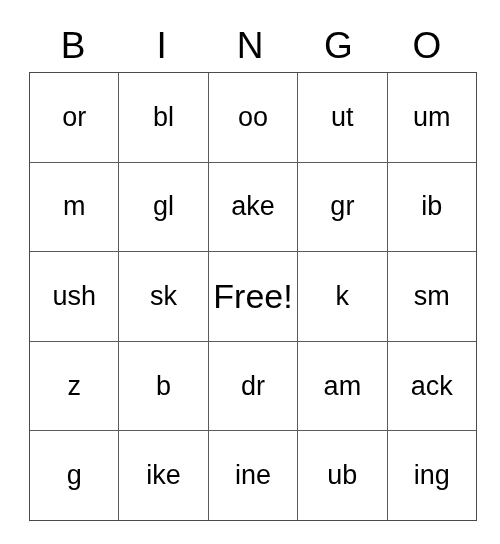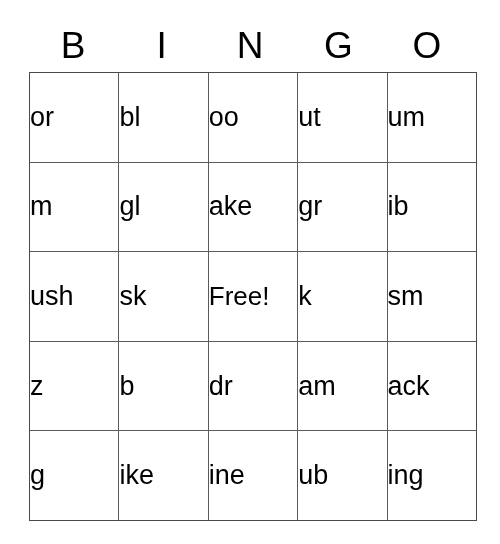--- a/index.html
+++ b/index.html
@@ -44,33 +44,33 @@
   
   #bingo-grid {
     width: 442px;
     border-collapse: collapse;
     table-layout: fixed;
   }
   #bingo-grid td {
     width: 88.4px;
     height: 88.6px;
     border: 1px solid #5a5a5a;
-    text-align: left;
+    text-align: center;
     vertical-align: middle;
     padding: 0;
     font-size: 27px;
     line-height: 1;
     color: #000000;
     background: #ffffff;
     white-space: nowrap;
     overflow: hidden;
     user-select: none;
   }
   #bingo-grid td.free-cell {
-    font-size: 26px;
+    font-size: 34px;
   }
   
   #bingo-grid {
     outline: 1px solid #4a4a4a;
     outline-offset: -1px;
   }
 </style>
 </head>
 <body>
 

